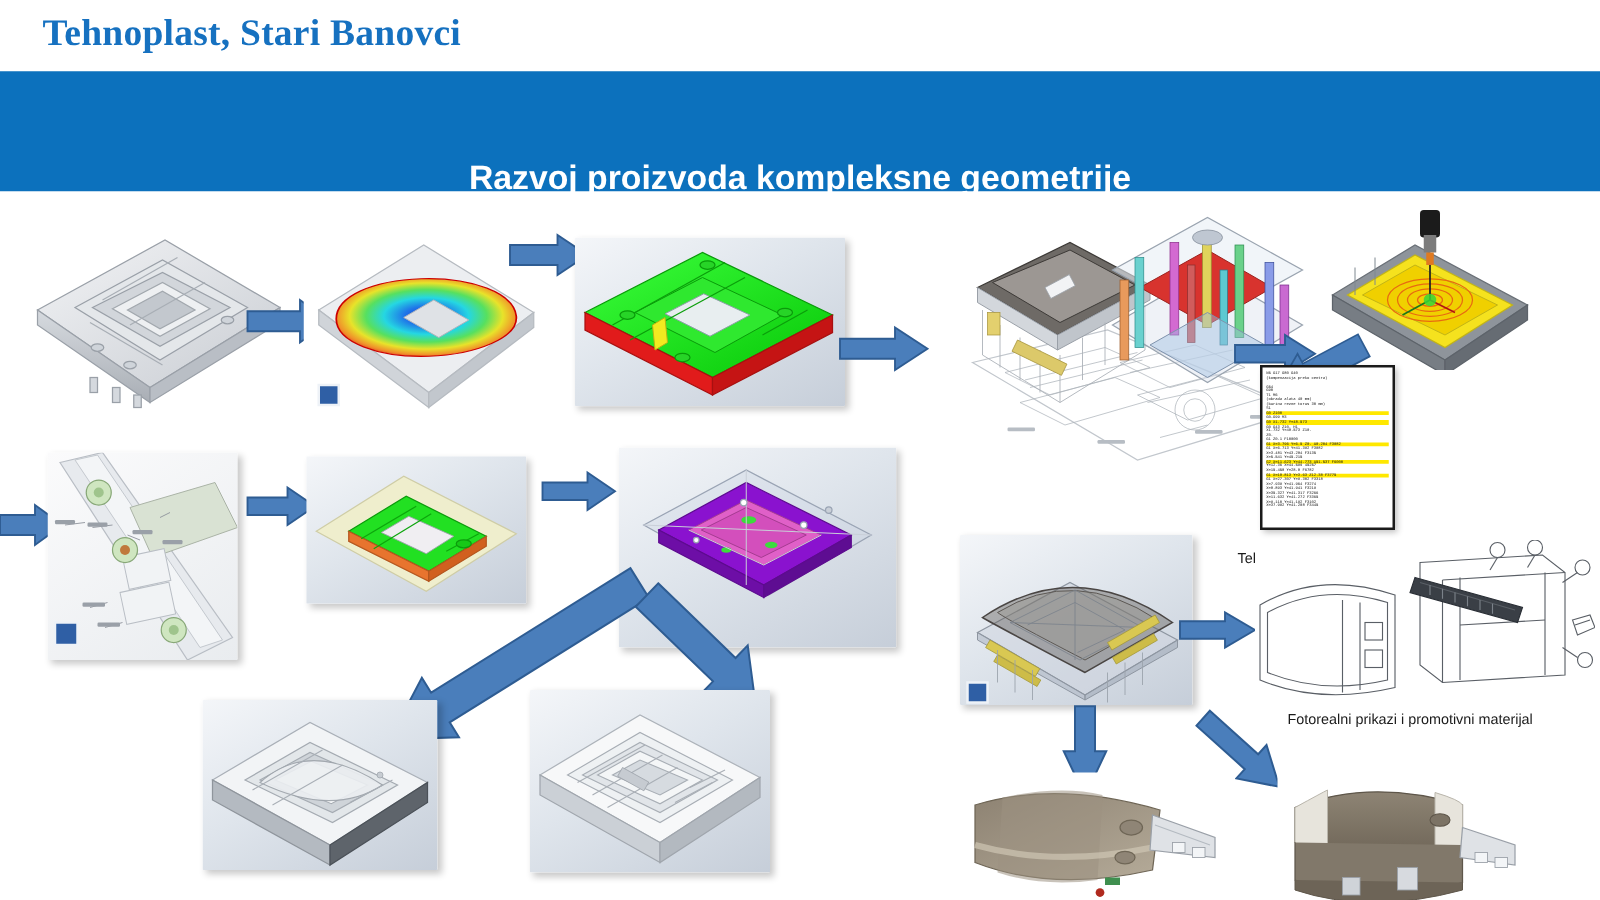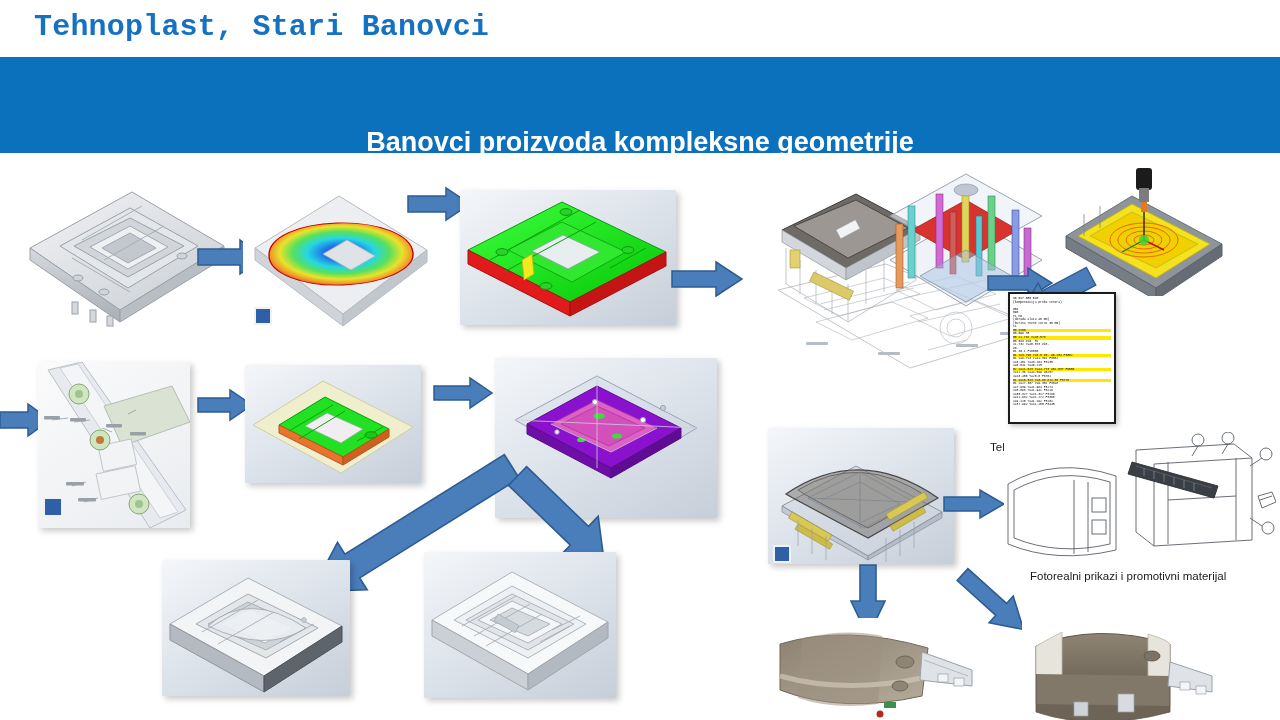--- a/index.html
+++ b/index.html
@@ -6,21 +6,21 @@
   body{
     width:1280px;height:720px;overflow:hidden;background:#ffffff;
     font-family:"Liberation Sans", sans-serif;position:relative;
   }
   #slide{position:relative;width:1280px;height:720px;background:#fff;}
 
   
   .company-title{
     position:absolute;left:34px;top:10px;
     font-size:30px;font-weight:bold;color:#1671C0;letter-spacing:.2px;
-    font-family:Liberation Mono, monospace;white-space:nowrap;
+    font-family:Liberation Serif, serif;white-space:nowrap;
   }
   .title-band{
     position:absolute;left:0;top:57px;width:1280px;height:96px;
     background:#0C71BD;
   }
   .band-line{
     position:absolute;left:0;width:1280px;text-align:center;
     color:#ffffff;font-weight:bold;font-size:27px;
     font-family:"Liberation Sans", sans-serif;white-space:nowrap;
   }
@@ -61,21 +61,21 @@
   }
 </style>
 </head>
 <body>
 
 <div id="slide" style="background: rgb(255, 255, 255);">
 
   <div class="company-title" style="color: rgb(22, 113, 192);">Tehnoplast, Stari Banovci</div>
 
   <div class="title-band" style="background: rgb(12, 113, 189);">
-    <div class="band-line l1">Banovci proizvoda kompleksne geometrije</div>
+    <div class="band-line l1">Razvoj proizvoda kompleksne geometrije</div>
     <div class="band-line l2">i alata za injekciono livenje i deformaciju lima</div>
   </div>
 
   <div class="shot" style="left:12px;top:170px;width:225px;height:165px;box-shadow:none;background:#fff;">
     <div class="viewport plainbg"></div>
     <svg width="225" height="165" style="position:absolute;left:0;top:0;">
       <defs>
         <linearGradient id="gGrey1" x1="0" y1="0" x2="1" y2="1">
           <stop offset="0" stop-color="#f2f3f5"></stop>
             <stop offset="1" stop-color="#c9cdd3"></stop>

